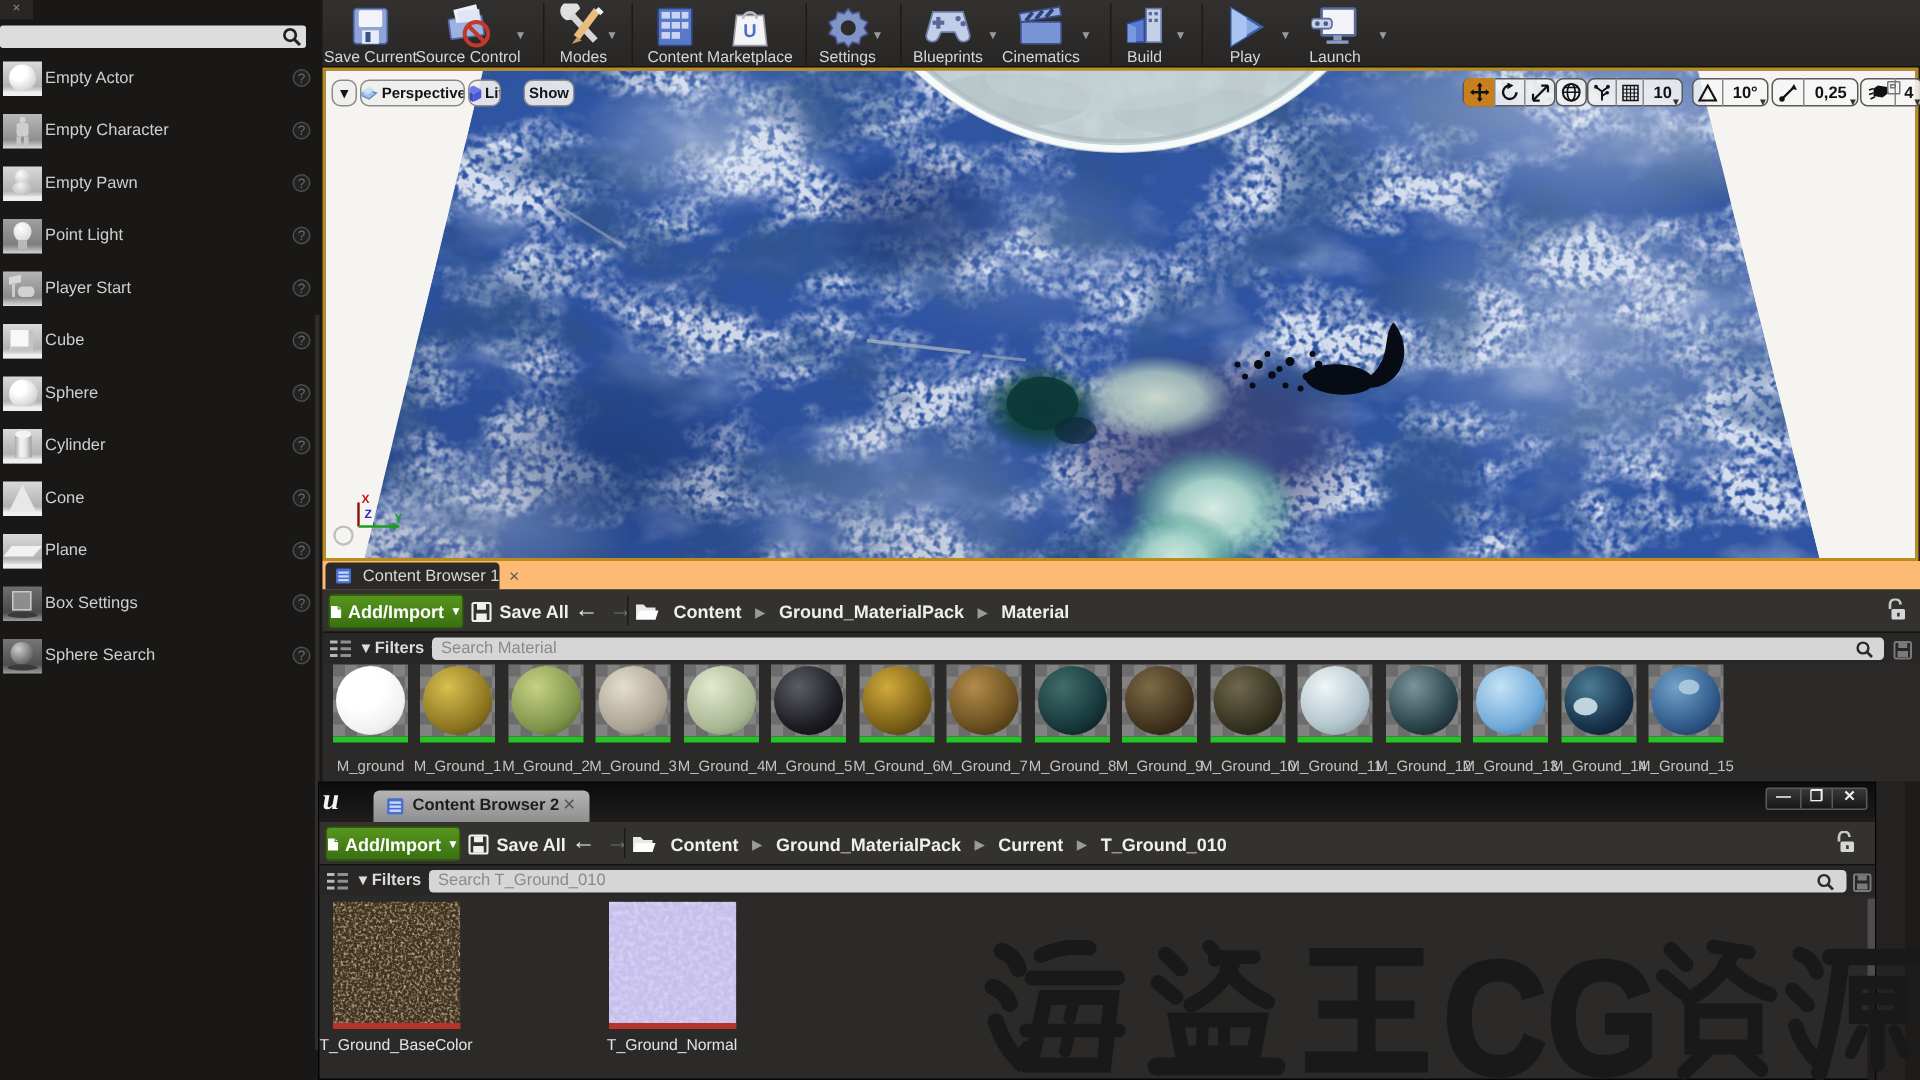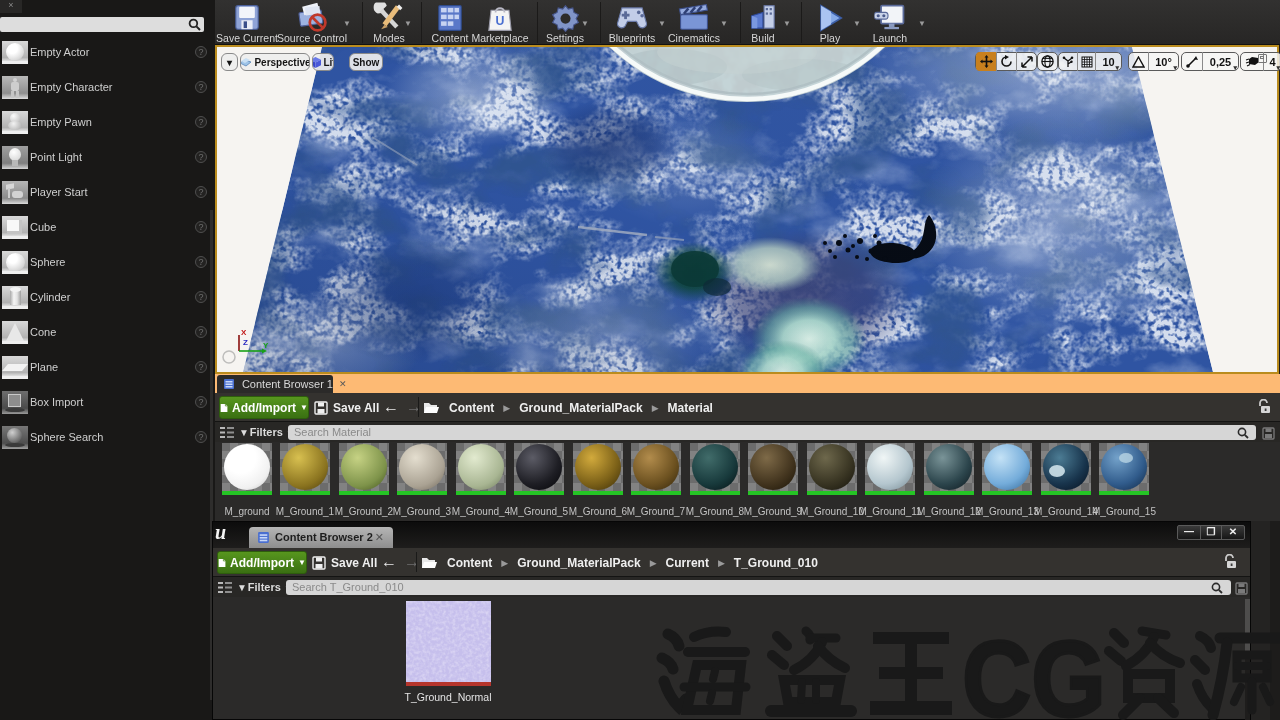--- a/index.html
+++ b/index.html
@@ -165,21 +165,21 @@
           <div style="position:absolute;left:0;bottom:0;width:26px;height:3px;background:#efefef"></div>
         </div>
       <div class="lp-label">Plane</div>
         <div class="lp-q">?</div>
     </div>
     <div class="lp-row" style="top:391px">
       <div class="lp-ico" style="background:linear-gradient(#6e6e6e,#4a4a4a 75%,#9a9a9a)">
           <div style="position:absolute;left:6px;top:3px;width:13px;height:13px;background:#8d8d8d;border:1px solid #c9c9c9"></div>
           <div style="position:absolute;left:3px;bottom:2px;width:20px;height:4px;border-radius:50%;background:#3a3a3a"></div>
         </div>
-      <div class="lp-label">Box Import</div>
+      <div class="lp-label">Box Settings</div>
         <div class="lp-q">?</div>
     </div>
     <div class="lp-row" style="top:426px">
       <div class="lp-ico" style="background:linear-gradient(#777777,#4e4e4e 75%,#9f9f9f)">
           <div style="position:absolute;left:5px;top:2px;width:15px;height:15px;border-radius:50%;background:radial-gradient(circle at 35% 30%,#cfcfcf,#6a6a6a 70%,#3f3f3f)"></div>
           <div style="position:absolute;left:3px;bottom:2px;width:20px;height:4px;border-radius:50%;background:#3a3a3a"></div>
         </div>
       <div class="lp-label">Sphere Search</div>
         <div class="lp-q">?</div>
     </div>
@@ -817,20 +817,34 @@
       <svg style="position:absolute;left:998px;top:5px" width="12" height="12" viewBox="0 0 12 12">
           <circle cx="5" cy="5" r="3.6" fill="none" stroke="#2a2a2a" stroke-width="1.6"></circle>
           <line x1="7.8" y1="7.8" x2="11" y2="11" stroke="#2a2a2a" stroke-width="1.8"></line>
         </svg>
       <svg style="position:absolute;left:1022px;top:5px" width="13" height="13" viewBox="0 0 13 13">
           <rect x="1" y="1" width="11" height="11" rx="1" fill="none" stroke="#7a7a7a" stroke-width="1.3"></rect>
           <rect x="3.5" y="1.5" width="6" height="3.5" fill="#7a7a7a"></rect>
           <rect x="3" y="7" width="7" height="4" fill="#7a7a7a"></rect>
         </svg>
     </div>
+    <div class="ttile" style="left:9px;top:79px">
+      <div class="timg"><svg width="85" height="81">
+            <defs>
+              <filter id="tx1" x="0" y="0" width="100%" height="100%">
+                <feTurbulence type="fractalNoise" baseFrequency="0.55 0.55" numOctaves="3" seed="3"></feTurbulence>
+                <feColorMatrix type="matrix" values="0 0 0 0 0.66  0 0 0 0 0.58  0 0 0 0 0.44  2.4 0 0 0 -1.05"></feColorMatrix>
+              </filter>
+            </defs>
+            <rect width="85" height="81" fill="#42331f"></rect>
+            <rect width="85" height="81" filter="url(#tx1)" opacity="0.85"></rect>
+          </svg></div>
+      <div class="tbar"></div>
+        <div class="tnm">T_Ground_BaseColor</div>
+    </div>
     <div class="ttile" style="left:193px;top:79px">
       <div class="timg"><svg width="85" height="81">
             <defs>
               <filter id="tx3" x="0" y="0" width="100%" height="100%">
                 <feTurbulence type="fractalNoise" baseFrequency="0.3 0.3" numOctaves="2" seed="5"></feTurbulence>
                 <feColorMatrix type="matrix" values="0 0 0 0 0.88  0 0 0 0 0.86  0 0 0 0 0.97  1.2 0 0 0 -0.45"></feColorMatrix>
               </filter>
             </defs>
             <rect width="85" height="81" fill="#c6bfec"></rect>
             <rect width="85" height="81" filter="url(#tx3)" opacity="0.8"></rect>

